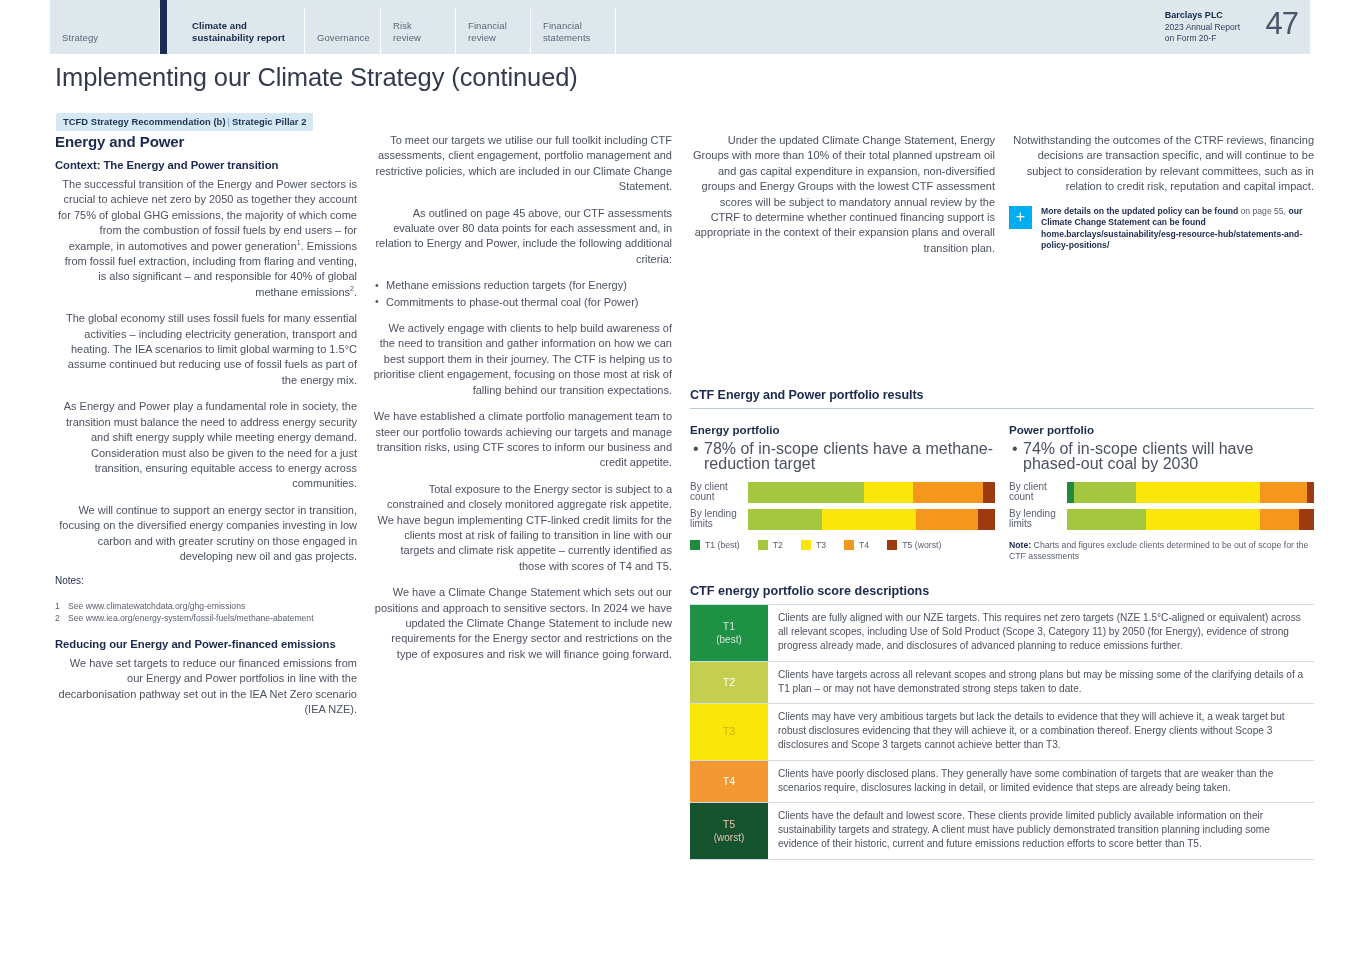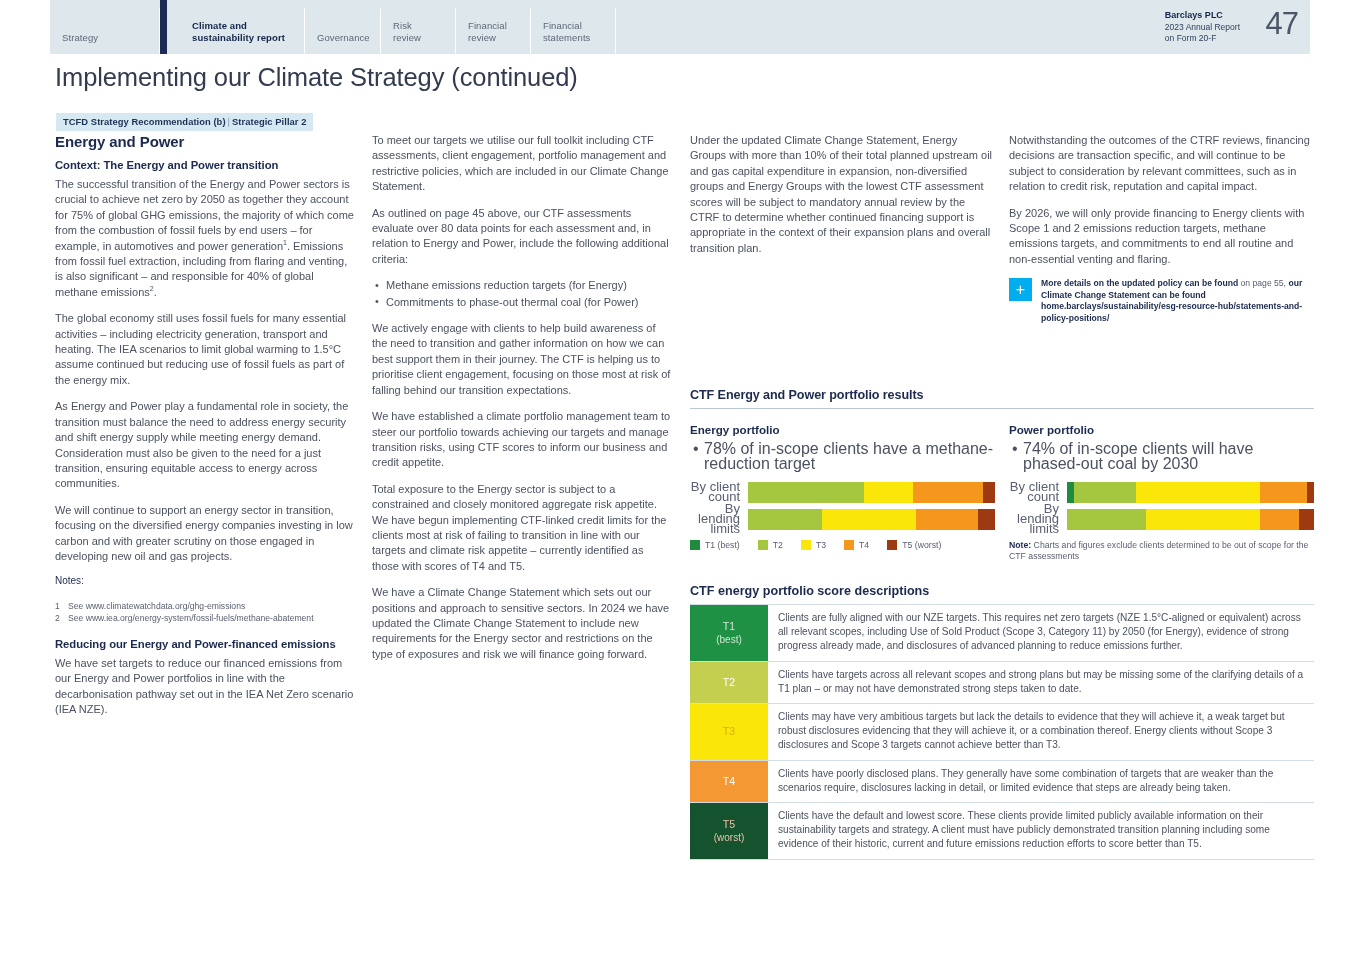--- a/index.html
+++ b/index.html
@@ -70,20 +70,21 @@
     font-size: 15px; font-weight: bold; color: #1b2a4e;
     margin: 0 0 9px 0; letter-spacing: -0.1px;
   }
   h3.sub-title {
     font-size: 11.3px; font-weight: bold; color: #1b2a4e;
     margin: 0 0 6px 0; letter-spacing: -0.05px;
   }
   p.body {
     font-size: 11px; line-height: 15.4px; color: #4b5160;
     margin: 0 0 11px 0;
+    text-align: right;
   }
   p.body sup { font-size: 7px; vertical-align: super; line-height: 0; }
   ul.bullets { margin: 0 0 11px 0; padding: 0 0 0 14px; list-style: none; }
   ul.bullets li {
     font-size: 11px; line-height: 15.4px; color: #4b5160;
     margin-bottom: 1px; position: relative;
   }
   ul.bullets li::before {
     content: "•"; position: absolute; left: -11px; top: -0.5px; color:#4b5160; font-size: 11px;
   }
@@ -124,22 +125,22 @@
   .chart-title { font-size: 11.6px; font-weight: bold; color:#1b2a4e; margin-bottom: 5px; }
   .chart-bullet {
     font-size: 16px; line-height: 15.3px; color:#4b5160;
     padding-left: 14px; position: relative; margin-bottom: 9px;
   }
   .chart-bullet::before {
     content:"•"; position:absolute; left: 3px; top: -0.5px;
   }
   .bar-row { display:flex; align-items:center; height: 23px; margin-bottom: 4px; }
   .bar-label {
-    width: 58px; flex: 0 0 58px; text-align: right; padding-right: 8px;
-    font-size: 13px; line-height: 10.2px; color:#5a6070;
+    width: 58px; flex: 0 0 58px; padding-right: 8px;
+    font-size: 10px; line-height: 10.2px; color:#5a6070;
   }
   .bar-track { flex: 1 1 auto; height: 21px; display: flex; overflow:hidden; }
   .bar-seg { height: 100%; }
 
   .legend { display:flex; align-items:center; margin-top: 9px; }
   .legend-item { display:flex; align-items:center; margin-right: 18px; }
   .legend-sw { width: 10px; height: 10px; flex:0 0 10px; }
   .legend-lb { font-size: 8.7px; color:#5a6070; margin-left: 5px; white-space:nowrap; }
 
   .chart-note {
@@ -245,21 +246,20 @@
     <p class="body">Total exposure to the Energy sector is subject to a constrained and closely monitored aggregate risk appetite. We have begun implementing CTF-linked credit limits for the clients most at risk of failing to transition in line with our targets and climate risk appetite – currently identified as those with scores of T4 and T5.</p>
     <p class="body">We have a Climate Change Statement which sets out our positions and approach to sensitive sectors.  In 2024 we have updated the Climate Change Statement to include new requirements for the Energy sector and restrictions on the type of exposures and risk we will finance going forward.</p>
   </div>
 
   <div class="col col3">
     <p class="body">Under the updated Climate Change Statement, Energy Groups with more than 10% of their total planned upstream oil and gas capital expenditure in expansion, non-diversified groups and Energy Groups with the lowest CTF assessment scores will be subject to mandatory annual review by the CTRF to determine whether continued financing support is appropriate in the context of their expansion plans and overall transition plan.</p>
   </div>
 
   <div class="col col4">
     <p class="body">Notwithstanding the outcomes of the CTRF reviews, financing decisions are transaction specific, and will continue to be subject to consideration by relevant committees, such as in relation to credit risk, reputation and capital impact.</p>
-    <p class="body">By 2026, we will only provide financing to Energy clients with Scope 1 and 2 emissions reduction targets, methane emissions targets, and commitments to end all routine and non-essential venting and flaring.</p>
     <div class="callout">
       <div class="plus-box">+</div>
       <div class="ctext"><span>More details on the updated policy can be found</span><span class="normal"> on page 55, </span><span>our Climate Change Statement can be found home.barclays/sustainability/esg-resource-hub/statements-and-policy-positions/</span></div>
     </div>
   </div>
 
   <div class="ctf-panel">
     <div class="panel-title">CTF Energy and Power portfolio results</div>
     <div class="panel-rule"></div>
 

